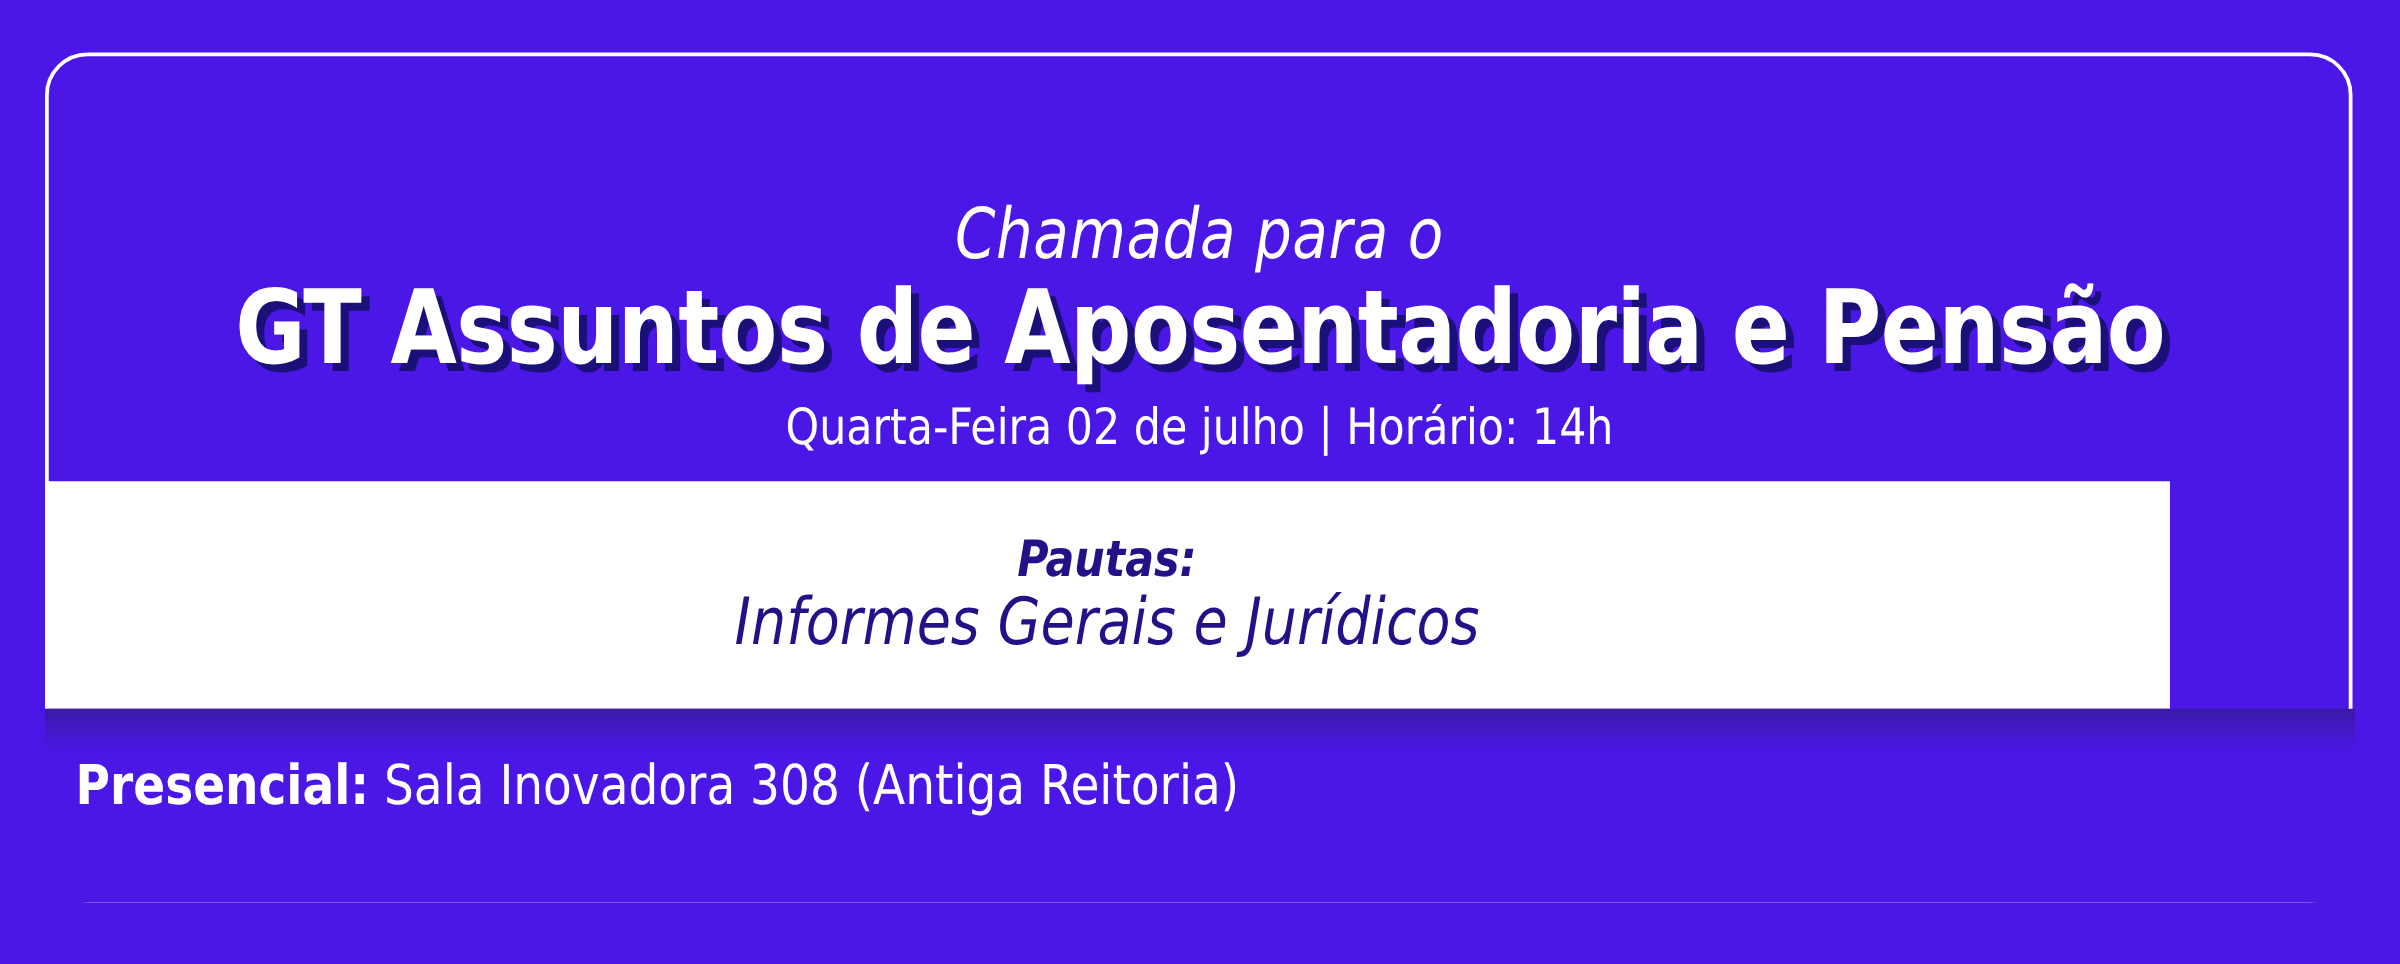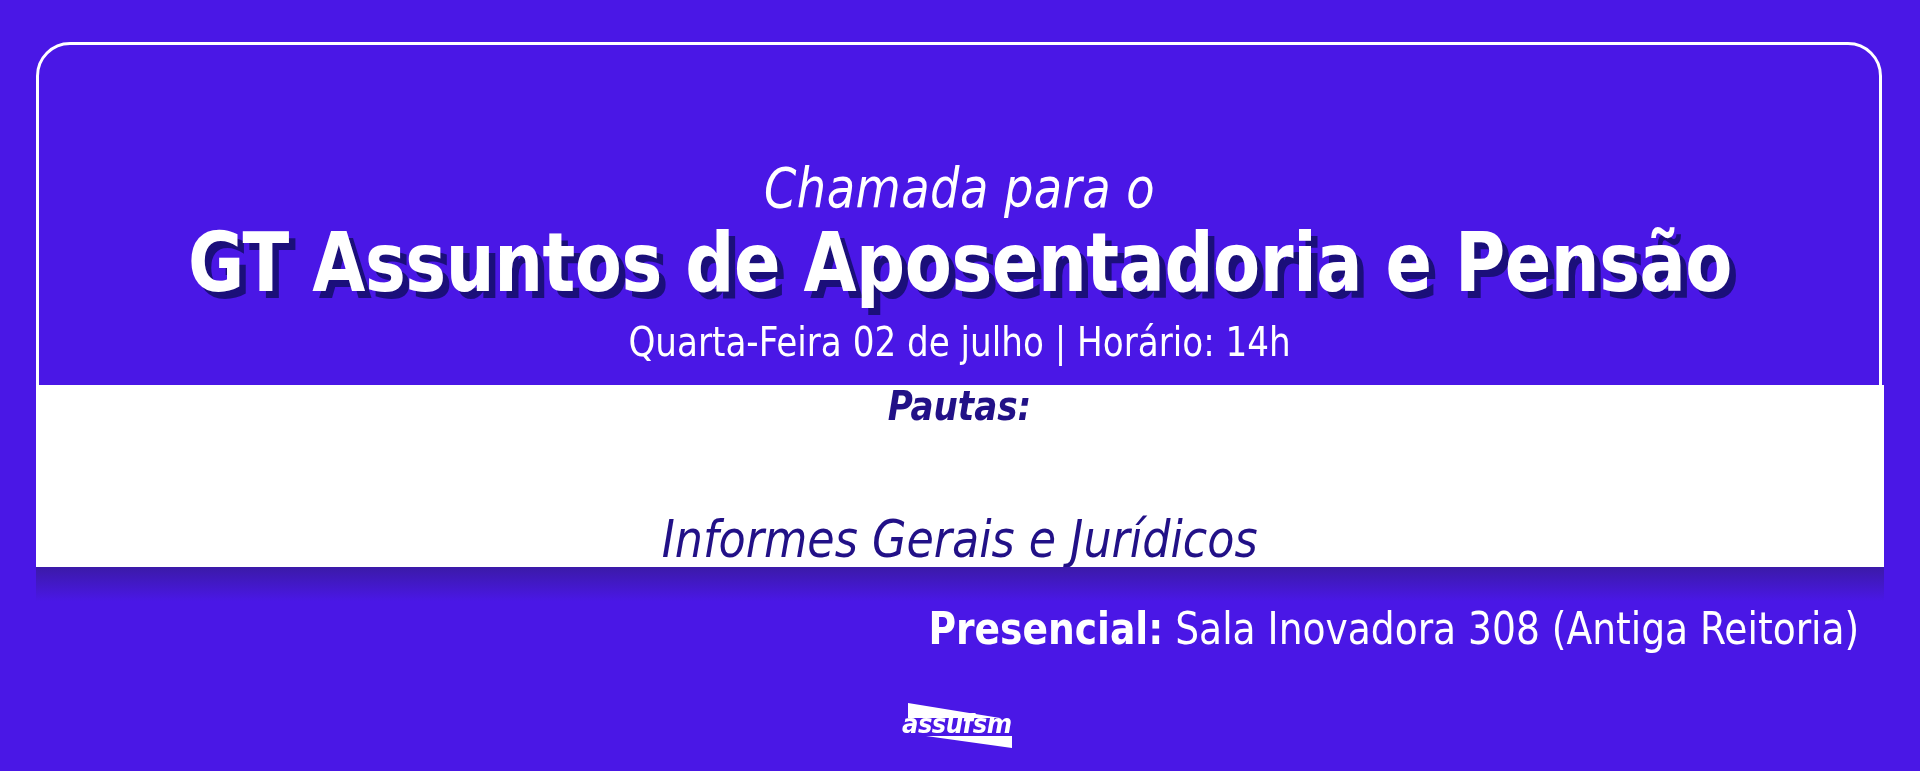--- a/index.html
+++ b/index.html
@@ -81,27 +81,27 @@
     line-height: 1;
     white-space: nowrap;
     transform: scaleX(0.95);
   }
 
   
   .mid-band {
     position: absolute;
     left: 36px;
     top: 385px;
-    width: 1848px;
+    width: 1700px;
     height: 182px;
     background: #ffffff;
     display: flex;
     flex-direction: column;
     align-items: center;
-    justify-content: space-between;
+    justify-content: center;
     box-sizing: border-box;
   }
 
   .pautas-label {
     color: #221187;
     font-size: 40px;
     font-weight: 700;
     font-style: italic;
     line-height: 1.05;
     margin-bottom: 2px;
@@ -121,21 +121,21 @@
   
   .bottom-band {
     position: absolute;
     left: 36px;
     top: 567px;
     width: 1848px;
     height: 155px;
     background: linear-gradient(180deg, #3b1aa8 0%, #4a17e6 22%, #4a17e6 100%);
     display: flex;
     align-items: flex-start;
-    justify-content: flex-end;
+    justify-content: flex-start;
     padding-top: 40px;
     box-sizing: border-box;
   }
 
   .venue {
     color: #ffffff;
     font-size: 44px;
     line-height: 1;
     white-space: nowrap;
     transform: scaleX(0.95);
@@ -194,23 +194,14 @@
     <div class="pautas-body">Informes Gerais e Jurídicos</div>
   </div>
 
   <div class="bottom-band">
     <div class="venue">
       <b>Presencial:</b>
       <span class="venue-value">Sala Inovadora 308 (Antiga Reitoria)</span>
     </div>
   </div>
 
-  <div class="logo-wrap">
-    <div class="logo">
-      <svg width="128" height="52" viewBox="0 0 128 52">
-        <polygon points="12,3 104,18 12,18" fill="#ffffff"></polygon>
-        <polygon points="116,48 30,36 116,36" fill="#ffffff"></polygon>
-      </svg>
-      <div class="logo-text">assufsm</div>
-    </div>
-  </div>
 
 </div>
 
 </body></html>

